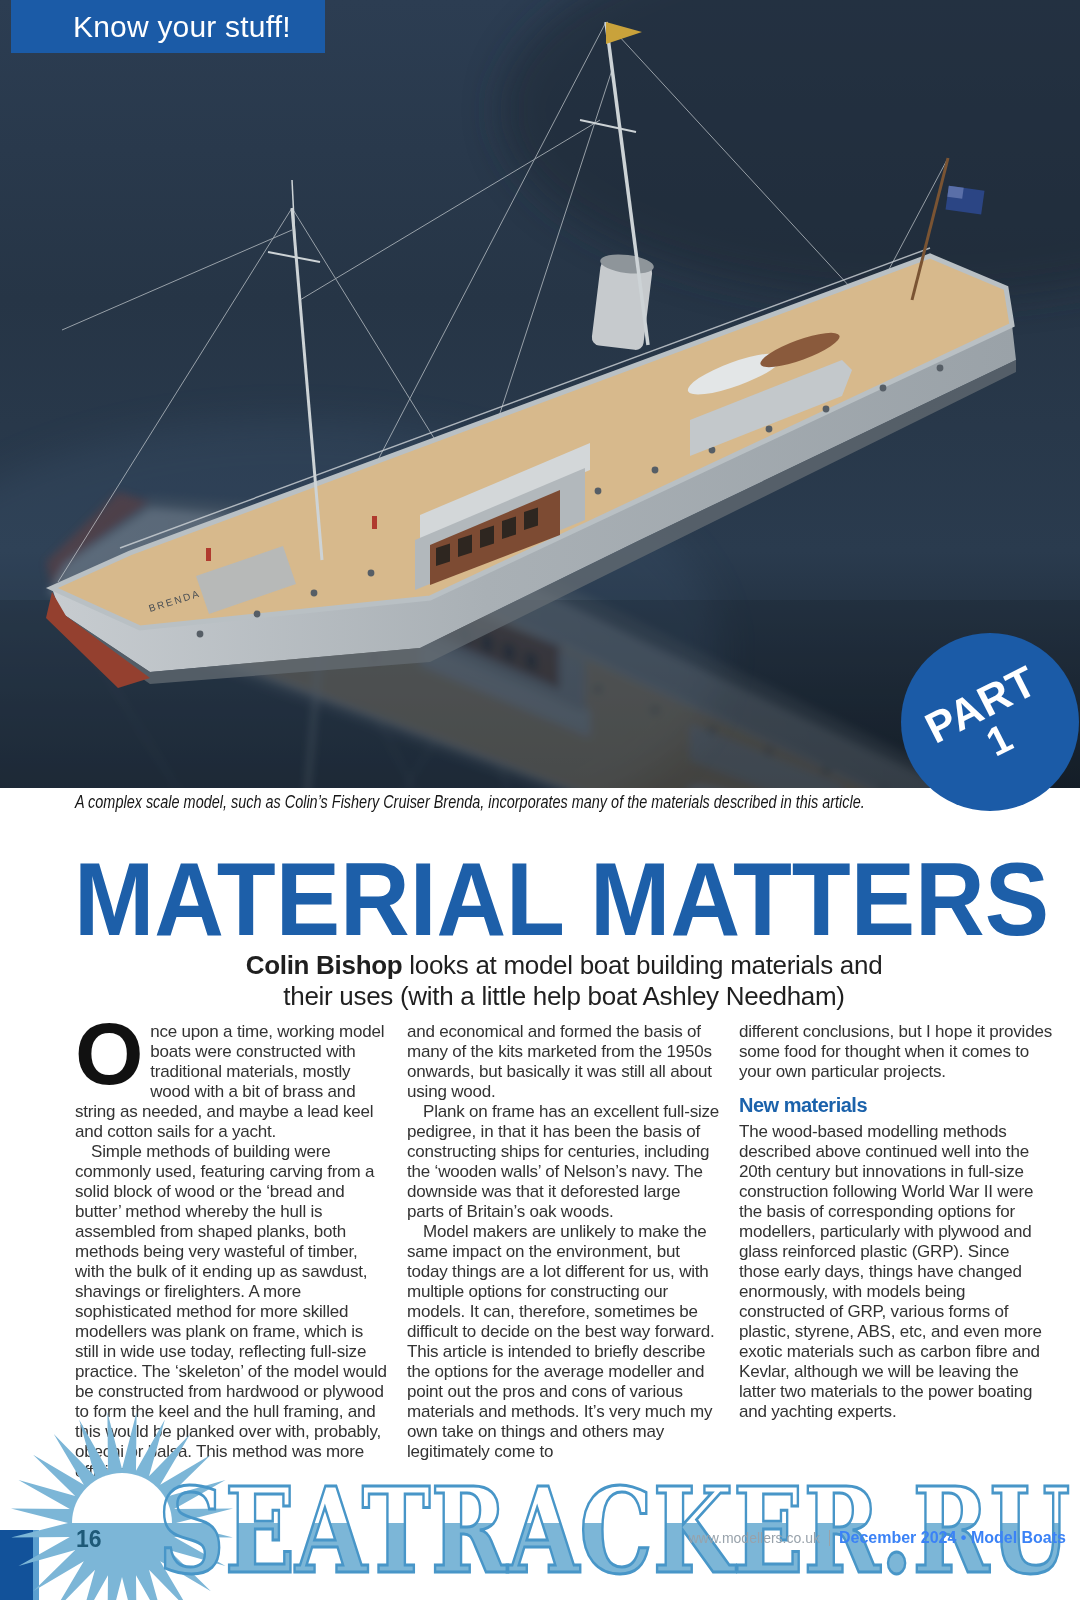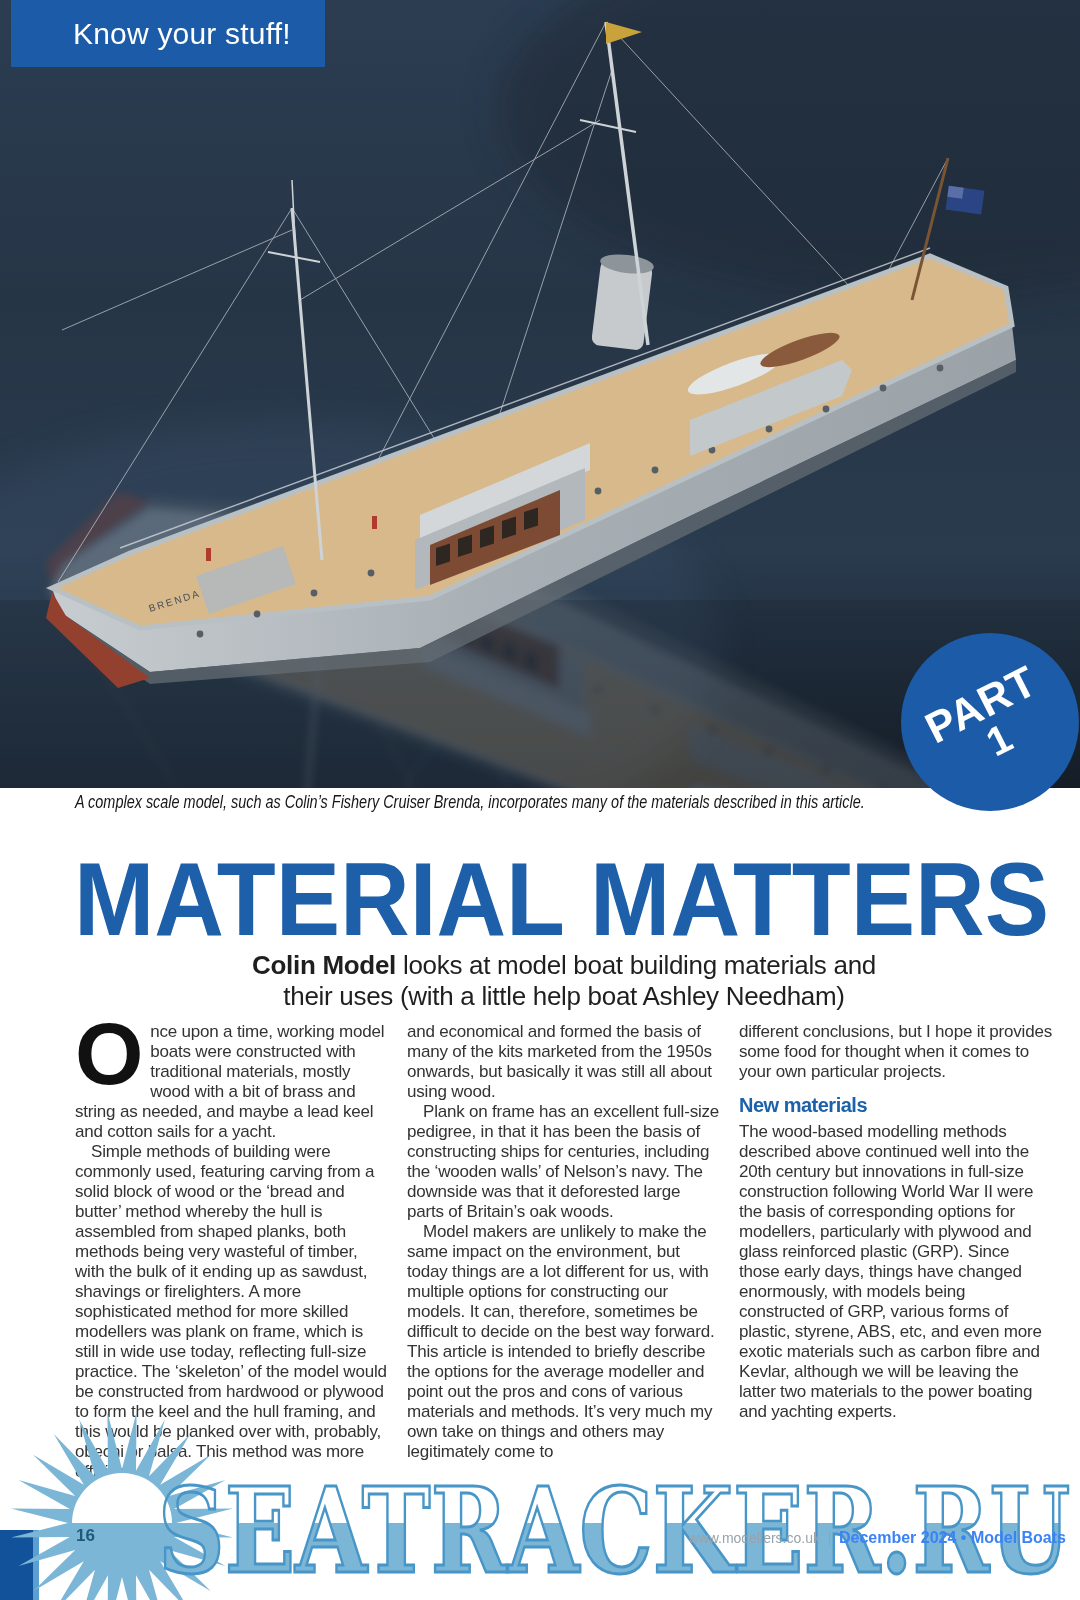--- a/index.html
+++ b/index.html
@@ -5,21 +5,21 @@
   html,body{margin:0;padding:0;}
   body{
     width:1080px;height:1600px;position:relative;background:#ffffff;
     font-family:"Liberation Sans",sans-serif;overflow:hidden;
   }
   
   .photo-wrap{position:absolute;left:0;top:0;width:1080px;height:788px;z-index:1;}
   .photo-wrap svg{display:block;}
   
   .banner{
-    position:absolute;left:11px;top:0;width:314px;height:67px;background:#1b5ba7;
+    position:absolute;left:11px;top:0;width:314px;height:53px;background:#1b5ba7;
     color:#ffffff;display:flex;align-items:center;box-sizing:border-box;
     padding-left:62px;font-size:30px;letter-spacing:.2px;z-index:6;
   }
   
   .badge{
     position:absolute;left:901px;top:633px;width:178px;height:178px;border-radius:50%;
     background:#1b5ba7;z-index:7;display:flex;align-items:center;justify-content:center;
   }
   .badge-inner{transform:rotate(-27deg);text-align:center;color:#fff;font-weight:bold;}
   .badge-part{font-size:43px;letter-spacing:1px;line-height:40px;}
@@ -48,21 +48,21 @@
     float:left;font-weight:bold;font-size:88px;line-height:62px;color:#111;
     margin:1px 7px 0 0;
   }
   .subhead{
     color:#1b62ab;font-weight:bold;font-size:20px;line-height:30px;
     margin:8px 0 2px;letter-spacing:-.5px;
   }
   
   .watermark-svg{position:absolute;left:0;top:1400px;z-index:30;pointer-events:none;}
   .page-num{
-    position:absolute;left:76px;top:1526px;font-size:17px;font-weight:bold;
+    position:absolute;left:76px;top:1526px;font-size:23px;font-weight:bold;
     color:#1e5a78;z-index:40;
   }
   .footer-right{
     position:absolute;right:14px;top:1529px;z-index:40;display:flex;align-items:center;
   }
   .footer-site{font-size:14px;color:#98a2ab;}
   .footer-divider{width:1px;height:16px;background:#9aa2a8;margin:0 9px;}
   .footer-issue{font-size:16px;font-weight:bold;color:#3b82f6;}
 </style>
 </head>
@@ -187,21 +187,21 @@
   </div>
 </div>
 
 <div class="caption">A complex scale model, such as Colin’s Fishery Cruiser Brenda, incorporates many of the materials described in this article.</div>
 
 <svg class="headline-svg" width="978" height="100" viewBox="0 0 978 100">
   <text x="0" y="92" font-family="Liberation Sans, sans-serif" font-weight="bold" font-size="104" fill="#1d5fa9" textLength="975" lengthAdjust="spacingAndGlyphs">MATERIAL MATTERS</text>
 </svg>
 
 <div class="byline">
-  <div><b>Colin Model</b><span> looks at model boat building materials and</span></div>
+  <div><b>Colin Bishop</b><span> looks at model boat building materials and</span></div>
   <div>their uses (with a little help boat Ashley Needham)</div>
 </div>
 
 <div class="columns">
   <div class="col">
     <p>
       <span class="dropcap">O</span><span>nce upon a time, working model boats were constructed with traditional materials, mostly wood with a bit of brass and string as needed, and maybe a lead keel and cotton sails for a yacht.</span>
     </p>
     <p class="indent">Simple methods of building were commonly used, featuring carving from a solid block of wood or the ‘bread and butter’ method whereby the hull is assembled from shaped planks, both methods being very wasteful of timber, with the bulk of it ending up as sawdust, shavings or firelighters. A more sophisticated method for more skilled modellers was plank on frame, which is still in wide use today, reflecting full-size practice. The ‘skeleton’ of the model would be constructed from hardwood or plywood to form the keel and the hull framing, and this would be planked over with, probably, obechi or balsa. This method was more efficient</p>
   </div>

